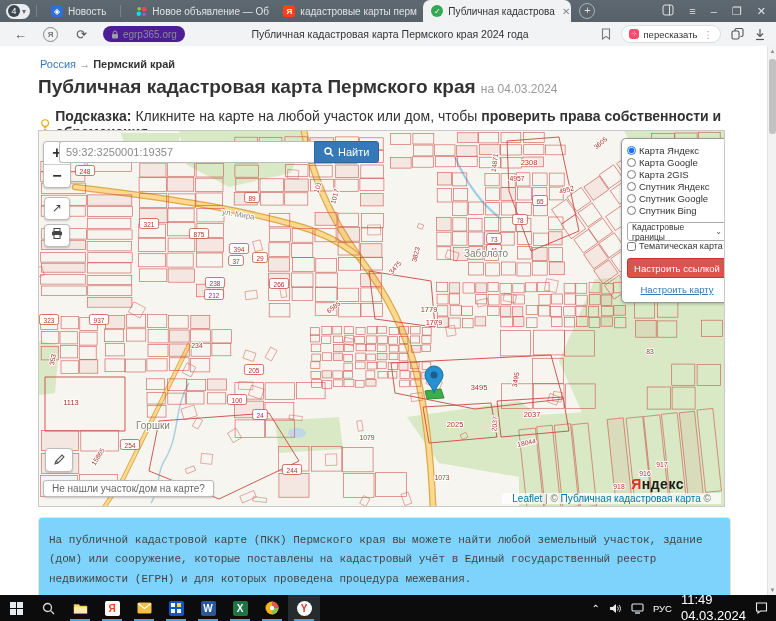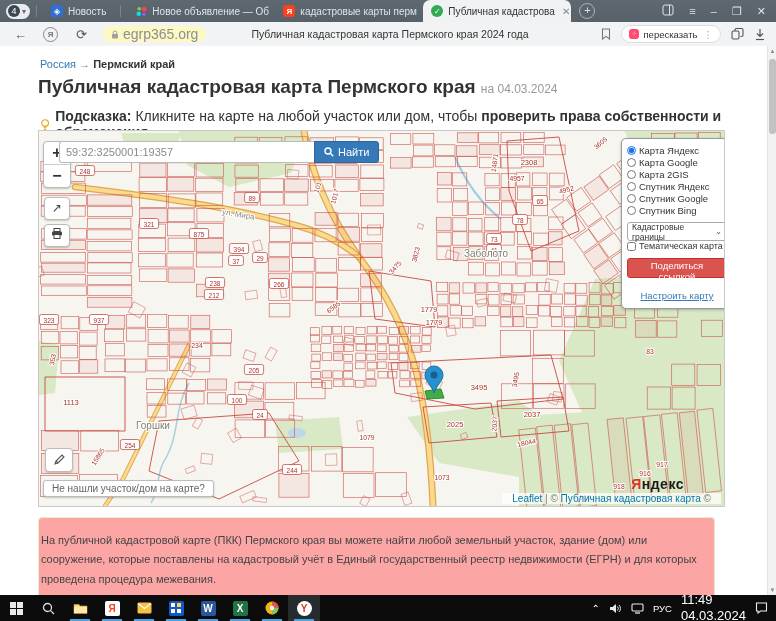--- a/index.html
+++ b/index.html
@@ -14,21 +14,21 @@
   .tab{display:flex;align-items:center;gap:5px;height:22px;padding:0 8px;color:#dfe4e8;font-size:10px;max-width:132px;white-space:nowrap;overflow:hidden;}
   .tab.active{background:#f1f2f4;color:#333;border-radius:7px 7px 0 0;}
   .favicon{width:12px;height:12px;border-radius:3px;flex:0 0 auto;display:flex;align-items:center;justify-content:center;font-size:8px;font-weight:bold;}
   .tab .close{font-size:10px;color:#888;margin-left:2px;}
   .newtab{width:14px;height:14px;border-radius:8px;border:1px solid #aab2b8;color:#dfe4e8;font-size:11px;line-height:12px;text-align:center;margin-left:8px;}
   .tb-right{margin-left:auto;display:flex;align-items:center;gap:15px;padding-right:10px;color:#dfe3e6;font-size:11px;}
   .tb-right span{cursor:default;}
   .toolbar{position:absolute;left:0;top:22px;width:776px;height:24px;background:#f2f3f4;border-bottom:1px solid #dcdfe1;display:flex;align-items:center;}
   .nav-ic{color:#555;font-size:13px;margin-left:14px;}
   .alice{width:13px;height:13px;border:1.3px solid #888;border-radius:50%;font-size:8px;color:#777;display:flex;align-items:center;justify-content:center;margin-left:16px;font-weight:bold;}
-  .urlpill{display:flex;align-items:center;gap:4px;background:#fef9c3;border-radius:10px;height:16px;padding:0 8px;margin-left:16px;color:#8a8f94;font-size:14px;}
+  .urlpill{display:flex;align-items:center;gap:4px;background:#4c1d95;border-radius:10px;height:16px;padding:0 8px;margin-left:16px;color:#8a8f94;font-size:10px;}
   .pagetitle{position:absolute;left:180px;width:420px;text-align:center;font-size:10.5px;color:#333;}
   .tbr{margin-left:auto;display:flex;align-items:center;gap:10px;padding-right:10px;color:#555;}
   .retell{display:flex;align-items:center;gap:4px;background:#fff;border:1px solid #ddd;border-radius:10px;height:16px;padding:0 7px;font-size:9.5px;color:#333;}
   .retell .ric{width:10px;height:10px;border-radius:3px;background:#ff4b6e;color:#fff;font-size:7px;display:flex;align-items:center;justify-content:center;}
   
   .page{position:absolute;left:0;top:46px;width:768px;height:549px;background:#fff;overflow:hidden;}
   .breadcrumb{position:absolute;left:40px;top:12px;font-size:11px;color:#888;}
   .breadcrumb .lnk{color:#337ab7;}
   .breadcrumb b{color:#333;}
   h1.pt{position:absolute;left:38px;top:30px;margin:0;font-size:19px;font-weight:600;color:#333;}
@@ -51,21 +51,21 @@
   .chkrow{display:flex;align-items:center;gap:3px;font-size:9px;color:#333;}
   .sharebtn{margin-top:7px;width:100%;height:20px;background:#d9534f;border:1px solid #c9302c;border-radius:3px;color:#fff;font-size:9.5px;}
   .cfg{display:block;margin-top:6px;text-align:center;font-size:9.5px;color:#337ab7;text-decoration:underline;}
   .bubble{position:absolute;left:4px;top:349px;background:#fff;border:1px solid #bbb;border-radius:3px;box-shadow:0 1px 2px rgba(0,0,0,.2);font-size:10px;color:#666;padding:2px 8px;}
   .drawbtn{position:absolute;left:6px;top:317px;width:26px;height:22px;background:#fff;border:1px solid #bbb;border-radius:4px;box-shadow:0 1px 2px rgba(0,0,0,.2);display:flex;align-items:center;justify-content:center;}
   .attr{position:absolute;right:3px;bottom:2px;background:rgba(255,255,255,.72);font-size:10px;color:#777;padding:0 10px;}
   .attr a{color:#0078a8;text-decoration:none;}
   .ylogo{position:absolute;right:40px;bottom:14px;font-size:14px;font-weight:bold;color:#1a1a1a;letter-spacing:.5px;}
   .ylogo .red{color:#e03226;}
   
-  .infobox{position:absolute;left:38px;top:471px;width:671px;background:#fca5a5;border:1px solid #f0e6c8;border-radius:4px;padding:13px 2px;font-size:11px;color:#444;line-height:1.75;}
+  .infobox{position:absolute;left:38px;top:471px;width:671px;background:#7dd3fc;border:1px solid #f0e6c8;border-radius:4px;padding:13px 10px;font-size:11px;color:#444;line-height:1.75;font-family:Liberation Mono, monospace;}
   .infobox p{margin:0;}
   
   .scroll{position:absolute;left:767px;top:46px;width:9px;height:549px;background:#f2f2f2;border-left:1px solid #e2e2e2;}
   .scroll .thumb{position:absolute;left:1px;top:13px;width:7px;height:75px;background:#c2c2c2;border-radius:3px;}
   .scroll .ar{position:absolute;left:0;width:9px;font-size:6px;color:#8a8a8a;text-align:center;}
   
   .taskbar{position:absolute;left:0;top:595px;width:776px;height:26px;background:#0c0c0c;display:flex;align-items:center;}
   .tk{width:32px;height:26px;display:flex;align-items:center;justify-content:center;position:relative;}
   .tk.running::after{content:"";position:absolute;left:6px;right:6px;bottom:0;height:2px;background:#4aa3e0;}
   .tk.active{background:#262b2e;}
@@ -885,21 +885,21 @@
           </label>
         </div>
       <div class="fakesel">
         <span>Кадастровые границы</span>
         <span style="font-size:8px;color:#555;">⌄</span>
       </div>
       <label class="chkrow">
         <input type="checkbox" style="width: 9px; height: 9px; margin: 0px;">
         <span>Тематическая карта</span>
       </label>
-      <button class="sharebtn">Поделиться ссылкой</button>
+      <button class="sharebtn">Настроить ссылкой</button>
       <a class="cfg" href="#">Настроить карту</a>
     </div>
 
     <div class="drawbtn">
       <svg width="12" height="12" viewBox="0 0 12 12">
           <path d="M2 10l1-3 6-6 2 2-6 6z" fill="none" stroke="#555" stroke-width="1.1"></path>
           <line x1="3" y1="7" x2="5" y2="9" stroke="#555" stroke-width="1.1"></line>
         </svg>
     </div>
     <div class="bubble">Не нашли участок/дом на карте?</div>

